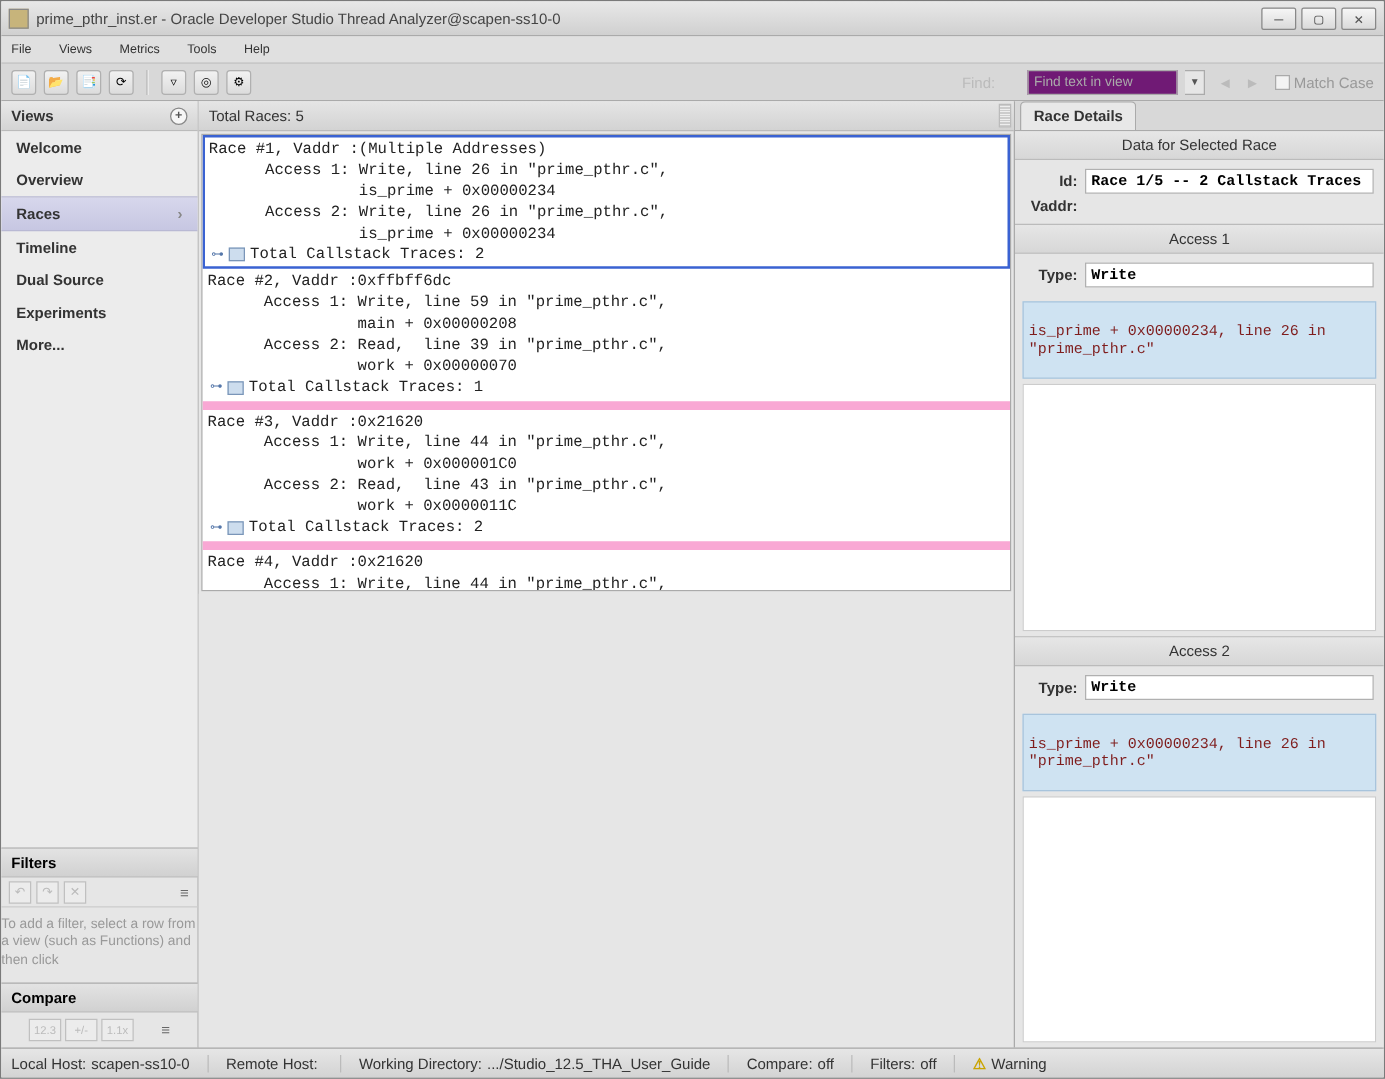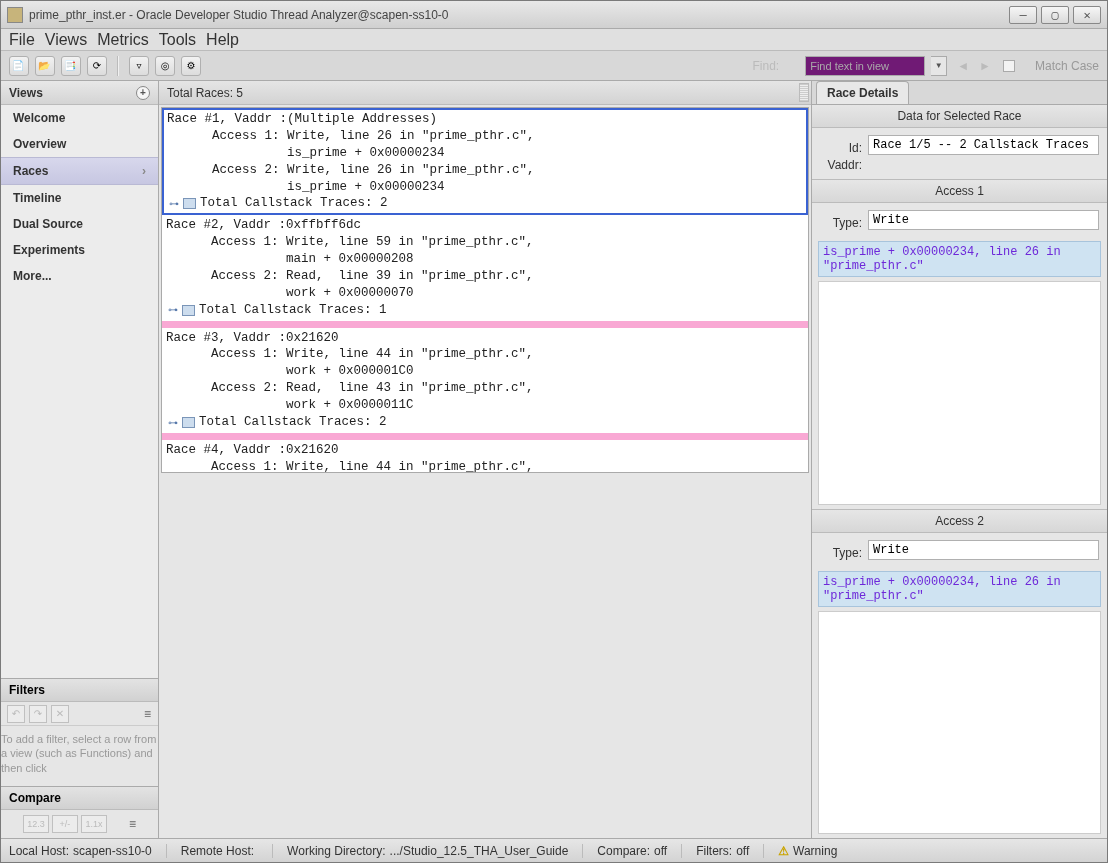--- a/index.html
+++ b/index.html
@@ -30,23 +30,23 @@
     border:1px solid #888; border-radius:2px;
     margin-left:4px;
     background: linear-gradient(#f6f6f6,#dadada);
     display:flex; align-items:center; justify-content:center;
     color:#555; font-family: monospace;
   }
   
   .menubar {
     height:22px; background:#e0e0e0;
     display:flex; align-items:center;
-    padding:0 8px; gap:10px;
+    padding:0 8px; gap:22px;
     border-bottom:1px solid #bbb;
-    font-size:16px;
+    font-size:10px;
   }
   .menubar .menu { color:#333; cursor:default; }
   
   .toolbar {
     height:30px; background:#d8d8d8;
     border-bottom:1px solid #aaa;
     display:flex; align-items:center;
     padding:0 8px; gap:6px;
   }
   .toolbar .tbtn, .toolbar .ticon {
@@ -57,21 +57,21 @@
     font-size:10px;
   }
   .toolbar .sep { width:2px; height:20px; border-left:1px solid #bbb; border-right:1px solid #f0f0f0; margin:0 4px;}
   .toolbar .spacer { flex:1; }
   .find-label { color:#888; margin-right:20px; }
   .find-box { width:120px; height:20px; border:1px solid #aaa; background:#701a75;
     display:flex; align-items:center; padding:0 4px; color:#aaa; font-size:11px;}
   .find-drop { width:16px; height:20px; border:1px solid #aaa; border-left:none; background:#e6e6e6;
     display:flex; align-items:center; justify-content:center; font-size:8px; color:#555;}
   .toolbar .dis { color:#bbb; }
-  .match-case { display:flex; align-items:center; gap:20px; color:#999; margin-left:6px;}
+  .match-case { display:flex; align-items:center; gap:3px; color:#999; margin-left:6px;}
   .match-case .cbx { width:12px; height:12px; border:1px solid #aaa; background:#f3f3f3;}
   
   .content { flex:1; display:flex; min-height:0; }
   
   .sidebar {
     width:158px;
     background:#e6e6e6;
     border-right:1px solid #aaa;
     display:flex; flex-direction:column;
   }
@@ -144,31 +144,31 @@
     display:flex; flex-direction:column;
   }
   .right .tabbar { height:24px; display:flex; align-items:flex-end; background:#d8d8d8; border-bottom:1px solid #aaa; padding-left:4px;}
   .right .tab { padding:4px 10px; font-weight:bold; background:#e8e8e8; border:1px solid #aaa; border-bottom:none;
     border-top-left-radius:4px; border-top-right-radius:4px; color:#333;}
   .right .section-title {
     text-align:center; padding:4px 0; background:linear-gradient(#e6e6e6,#d7d7d7);
     border-bottom:1px solid #bbb; color:#333;
   }
   .right .kv-block { padding:4px 8px; }
-  .right .kv { display:flex; align-items:flex-end; margin:3px 0; gap:6px;}
+  .right .kv { display:flex; align-items:center; margin:3px 0; gap:6px;font-weight:bold;}
   .right .kv label { width:42px; text-align:right; color:#333;}
   .right .kv .val { flex:1; background:#fff; border:1px solid #b0b0b0; padding:2px 4px;
     font-family:"Courier New", monospace; }
   .right .access-block { display:flex; flex-direction:column; border-top:1px solid #bbb; }
   .right .access-block.a1 { flex:1;}
   .right .access-block.a2 { flex:1;}
   .right .call-row {
     background:#cfe3f2; border:1px solid #a8c4dc;
-    margin:4px 6px; padding:3px 4px;
-    font-family:"Courier New", monospace; font-size:12px; color:#6d28d9;
+    margin:4px 6px; padding:16px 4px;
+    font-family:"Courier New", monospace; font-size:12px; color:#7f1d1d;
   }
   .right .filler { flex:1; background:#fff; margin:0 6px 4px 6px; border:1px solid #ccc;}
   
   .statusbar {
     height:24px; background:linear-gradient(#e6e6e6,#d3d3d3);
     border-top:1px solid #aaa;
     display:flex; align-items:center; padding:0 8px; gap:8px;
     font-size:12px; color:#333;
   }
   .statusbar .pair { display:flex; gap:4px; align-items:center;}

